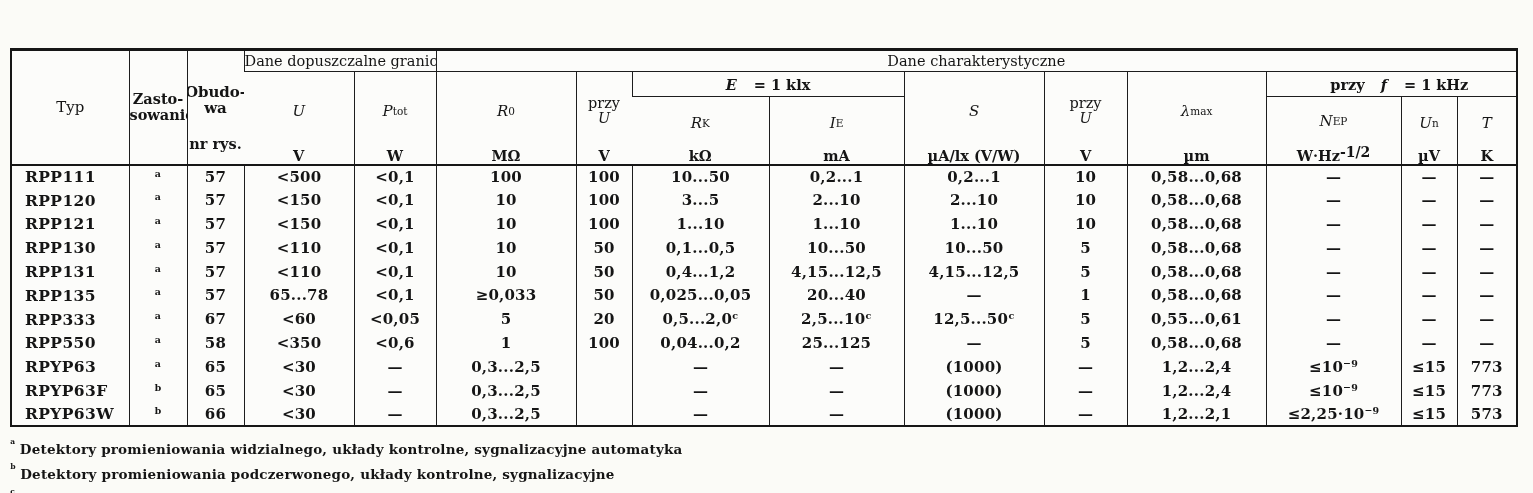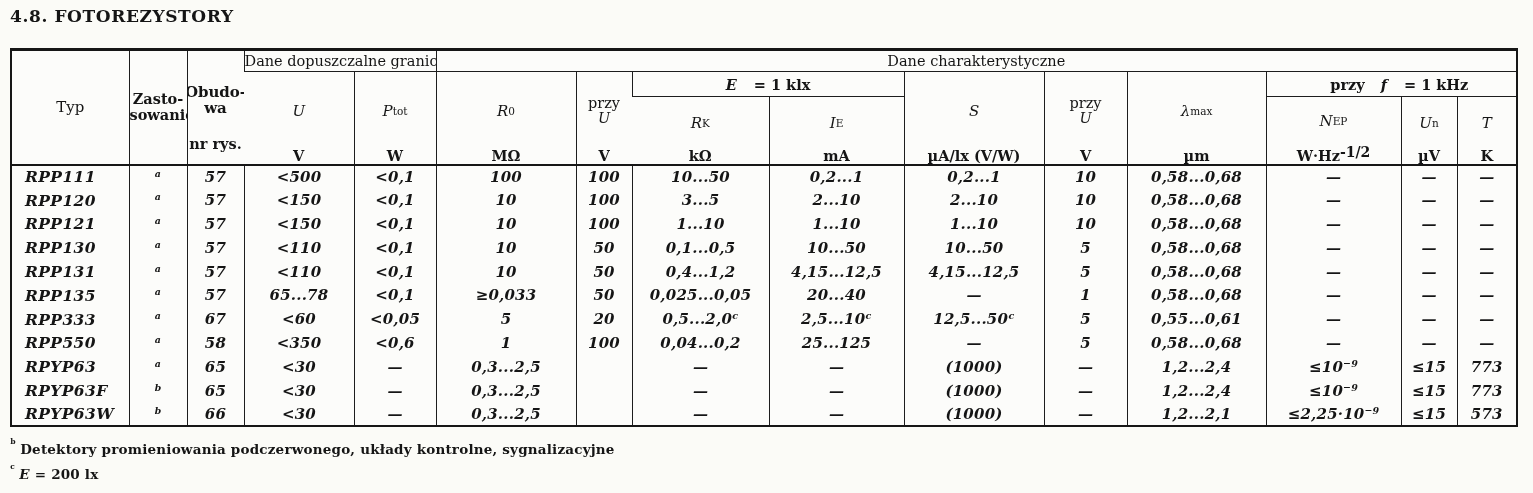--- a/index.html
+++ b/index.html
@@ -46,39 +46,38 @@
   .stackbox .sym{flex:1;display:flex;align-items:center;justify-content:center;font-size:15px;}
   .stackbox .unit{font-weight:bold;font-size:14.5px;line-height:14px;}
   .stackbox.h3{height:88px;}
   .stackbox.h2{height:90px;}
   .stackbox.h1{height:66px;}
   .sym.bold{font-weight:bold;line-height:16px;}
   .sym.przy{line-height:15px;text-align:center;font-size:14.5px;}
   i{font-style:italic;}
   sub{font-size:10.5px;vertical-align:-3px;}
   sup.upow{font-size:14px;vertical-align:4px;}
-  tbody tr{height:23.8px;font-style:italic;}
+  tbody tr{height:23.8px;}
   tbody td{
     text-align:center;font-size:15px;font-weight:bold;
     letter-spacing:.2px;vertical-align:middle;
   }
   tbody td.typ{text-align:left;padding-left:13px;font-size:15.5px;letter-spacing:.4px;}
   .footnotes{
     position:absolute;left:10px;top:434px;
     font-size:13.5px;font-weight:bold;line-height:20.5px;
     letter-spacing:.2px;
   }
   .footnotes .fm{font-size:12px;margin-right:4px;}
 </style>
 </head>
 <body>
 
 <div class="page">
 
-  <div class="title">4.8. FOTOREZYSTORY</div>
 
   <table>
     <colgroup>
       <col style="width:118px">
         <col style="width:58px">
         <col style="width:57px">
       <col style="width:110px">
         <col style="width:82px">
       <col style="width:140px">
         <col style="width:56px">
@@ -401,17 +400,18 @@
           <td>—</td>
           <td>1,2...2,1</td>
           <td>≤2,25·10⁻⁹</td>
           <td>≤15</td>
           <td>573</td>
         </tr>
       </tbody>
   </table>
 
   <div class="footnotes">
+    <div><sup class="fm">ᵃ</sup><span>Detektory promieniowania widzialnego, układy kontrolne, sygnalizacyjne automatyka</span></div>
     <div><sup class="fm">ᵇ</sup><span>Detektory promieniowania podczerwonego, układy kontrolne, sygnalizacyjne</span></div>
     <div><sup class="fm">ᶜ</sup><i>E</i> <span>= 200 lx</span></div>
   </div>
 
 </div>
 
 </body></html>

